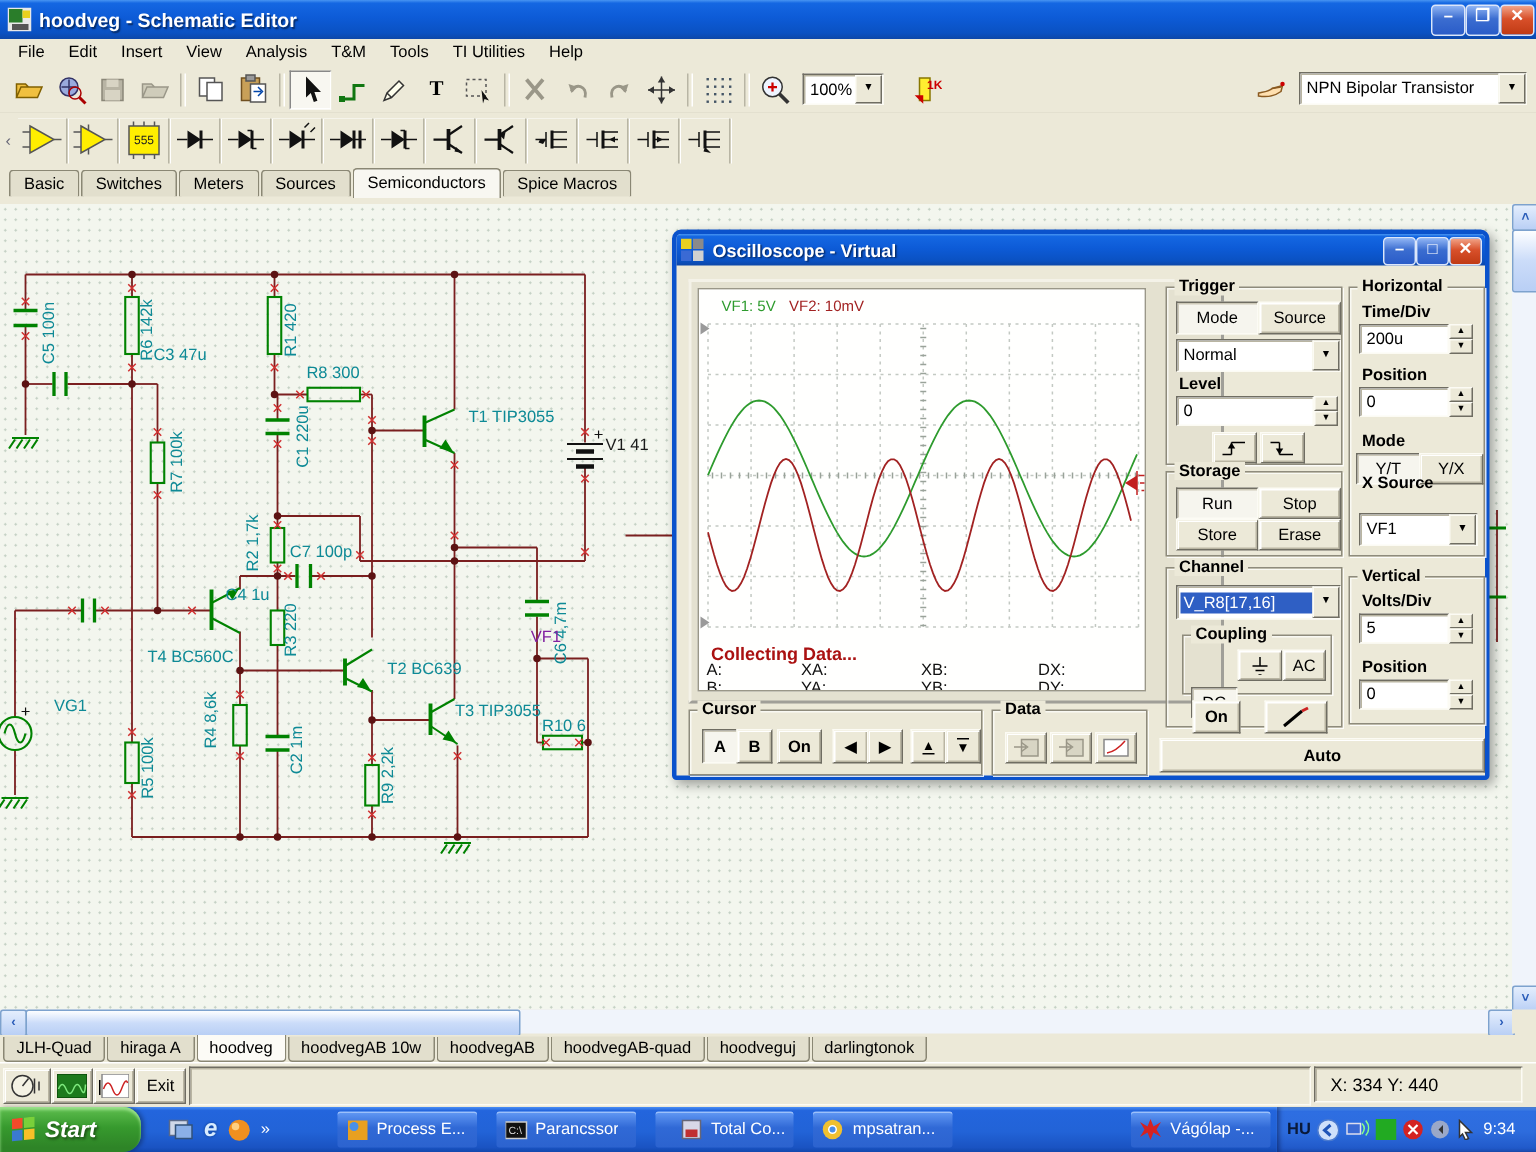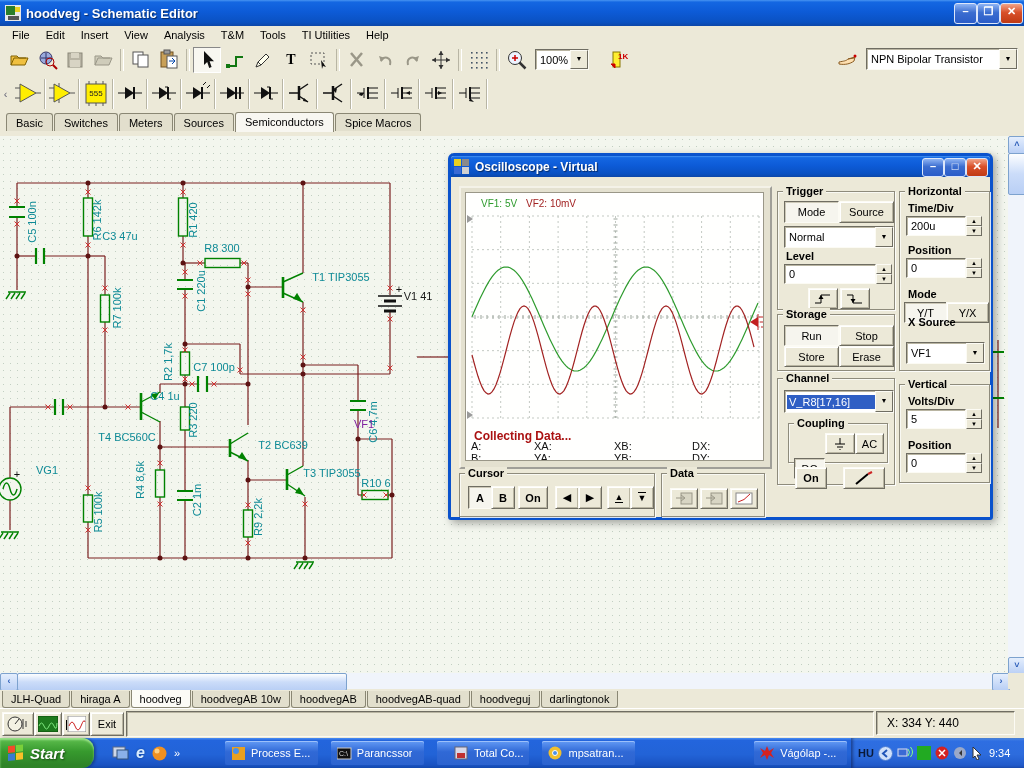--- a/index.html
+++ b/index.html
@@ -559,21 +559,21 @@
           <rect x="8" y="0" width="7" height="7" fill="#8a8a8a"></rect>
           <rect x="0" y="8" width="7" height="7" fill="#3a6ad4"></rect>
           <rect x="8" y="8" width="7" height="7" fill="#d0d0d0"></rect>
         </svg>
       <span style="color:#fff;font-weight:bold;font-size:12px;margin-left:5px;text-shadow:1px 1px 1px #052a66;">Oscilloscope - Virtual</span>
       <div class="abs wbtn" style="right:46px;top:2px;width:20px;height:17px;line-height:14px;">–</div>
       <div class="abs wbtn" style="right:24px;top:2px;width:20px;height:17px;line-height:14px;">□</div>
       <div class="abs wbtn wclose" style="right:2px;top:2px;width:20px;height:17px;line-height:14px;">✕</div>
     </div>
 
-    <div class="abs" style="left:8px;top:30px;width:309px;height:279px;border:2px outset #f4f2e8;background:#e4e1d0;">
+    <div class="abs" style="left:8px;top:30px;width:309px;height:279px;border:2px outset #f4f2e8;background:#e4e1d0;padding-left:44px;">
       <div class="abs" style="left:4px;top:4px;width:297px;height:267px;border:1px solid #9a9788;background:#fff;">
         <svg id="scopesvg" width="297" height="267">
             <rect x="0" y="0" width="297" height="267" fill="#fffffe"></rect>
             <g stroke="#c3c9c3" stroke-width="1" stroke-dasharray="2,3">
               <line x1="6" y1="23" x2="6" y2="225"></line>
               <line x1="34.7" y1="23" x2="34.7" y2="225"></line>
               <line x1="63.4" y1="23" x2="63.4" y2="225"></line>
               <line x1="92.1" y1="23" x2="92.1" y2="225"></line>
               <line x1="120.8" y1="23" x2="120.8" y2="225"></line>
               <line x1="149.5" y1="23" x2="149.5" y2="225"></line>
@@ -747,20 +747,21 @@
           <div>▼</div>
         </div>
       <div class="abs blbl" style="left:8px;top:54px;">Position</div>
       <div class="abs sunk" style="left:6px;top:68px;width:60px;height:20px;line-height:18px;padding-left:4px;box-sizing:border-box;"><span>0</span></div>
       <div class="abs spinb" style="left:66px;top:68px;height:20px;">
           <div>▲</div>
           <div>▼</div>
         </div>
     </div>
 
+    <div class="abs cbtn" style="left:322px;top:336px;width:215px;height:21px;font-weight:bold;">Auto</div>
   </div>
 
   <div class="abs" id="sheettabs" style="left:0;top:690px;width:1024px;height:18px;background:#ece9d8;padding-left:2px;"><div class="stab">JLH-Quad</div><div class="stab">hiraga A</div><div class="stab active">hoodveg</div><div class="stab">hoodvegAB 10w</div><div class="stab">hoodvegAB</div><div class="stab">hoodvegAB-quad</div><div class="stab">hoodveguj</div><div class="stab">darlingtonok</div></div>
 
   <div class="abs" id="statusrow" style="left:0;top:708px;width:1024px;height:30px;background:#ece9d8;border-top:1px solid #fff;">
     <div class="abs cbtn" style="left:2px;top:3px;width:30px;height:22px;">
         <svg width="24" height="16">
           <circle cx="9" cy="8" r="7" fill="#f4f2e4" stroke="#333"></circle>
           <path d="M9 8L13 3" stroke="#333"></path>
           <path d="M17 3v10M20 5v6" stroke="#333"></path>

